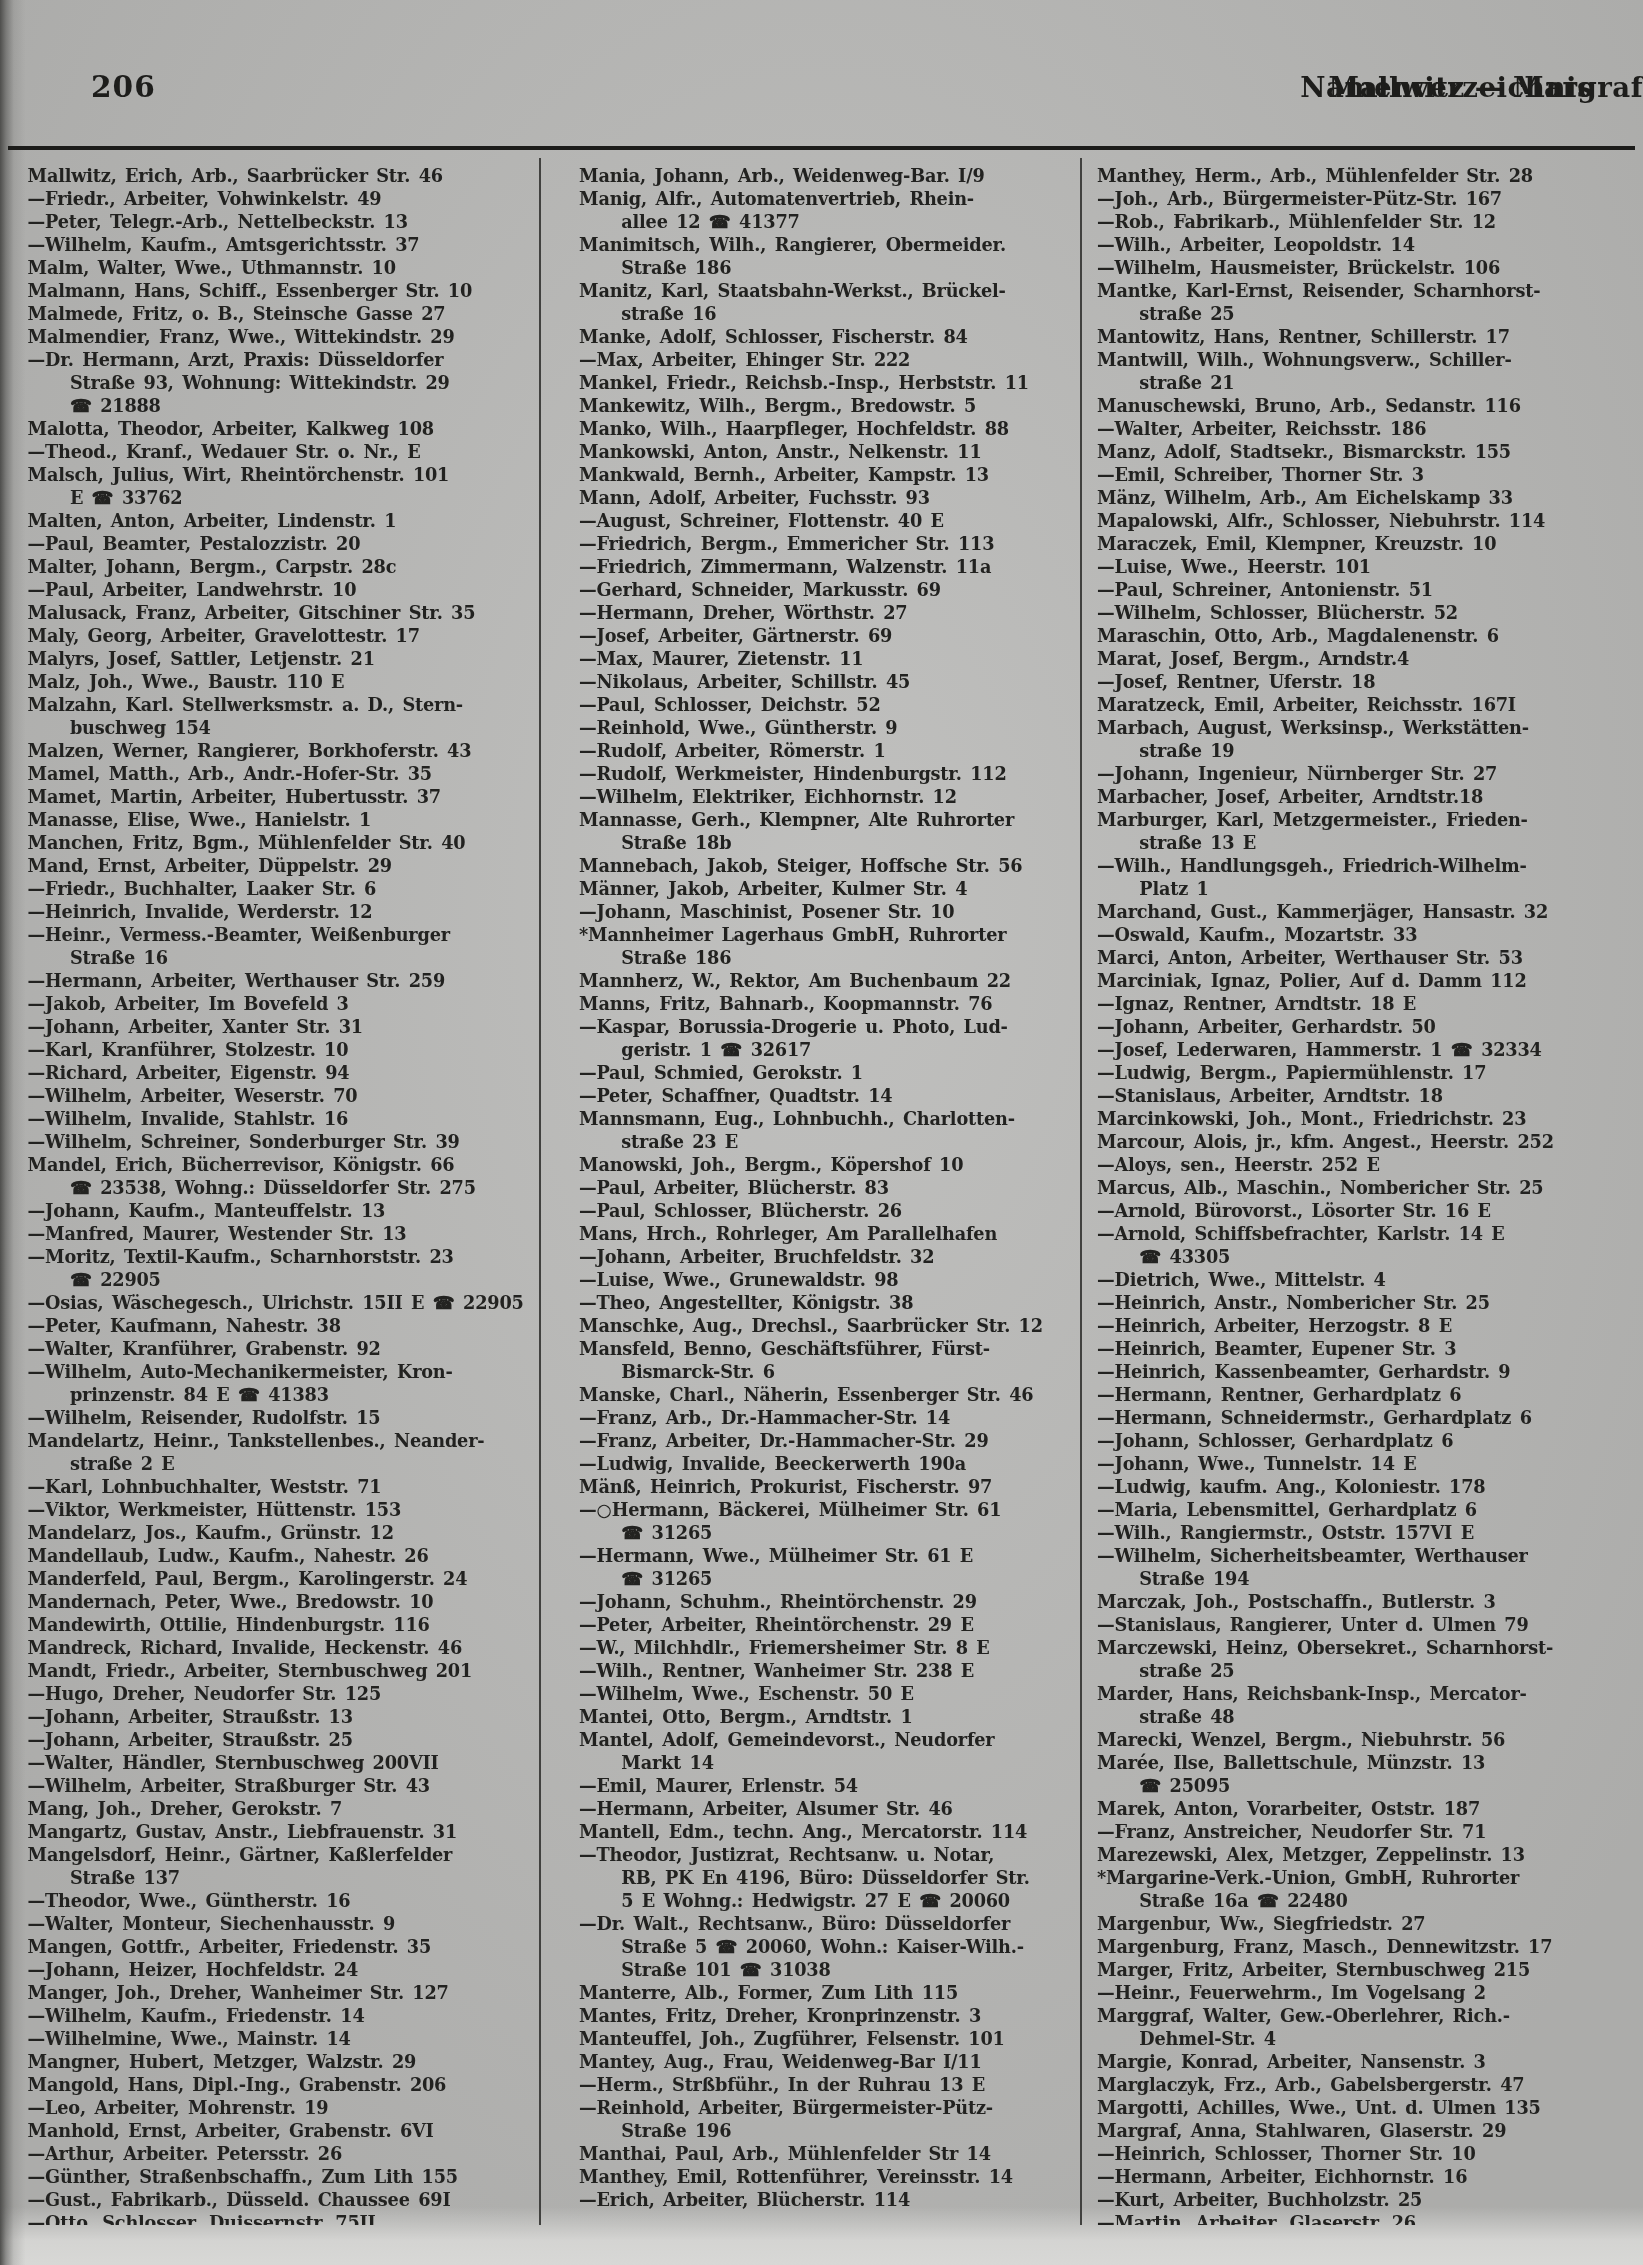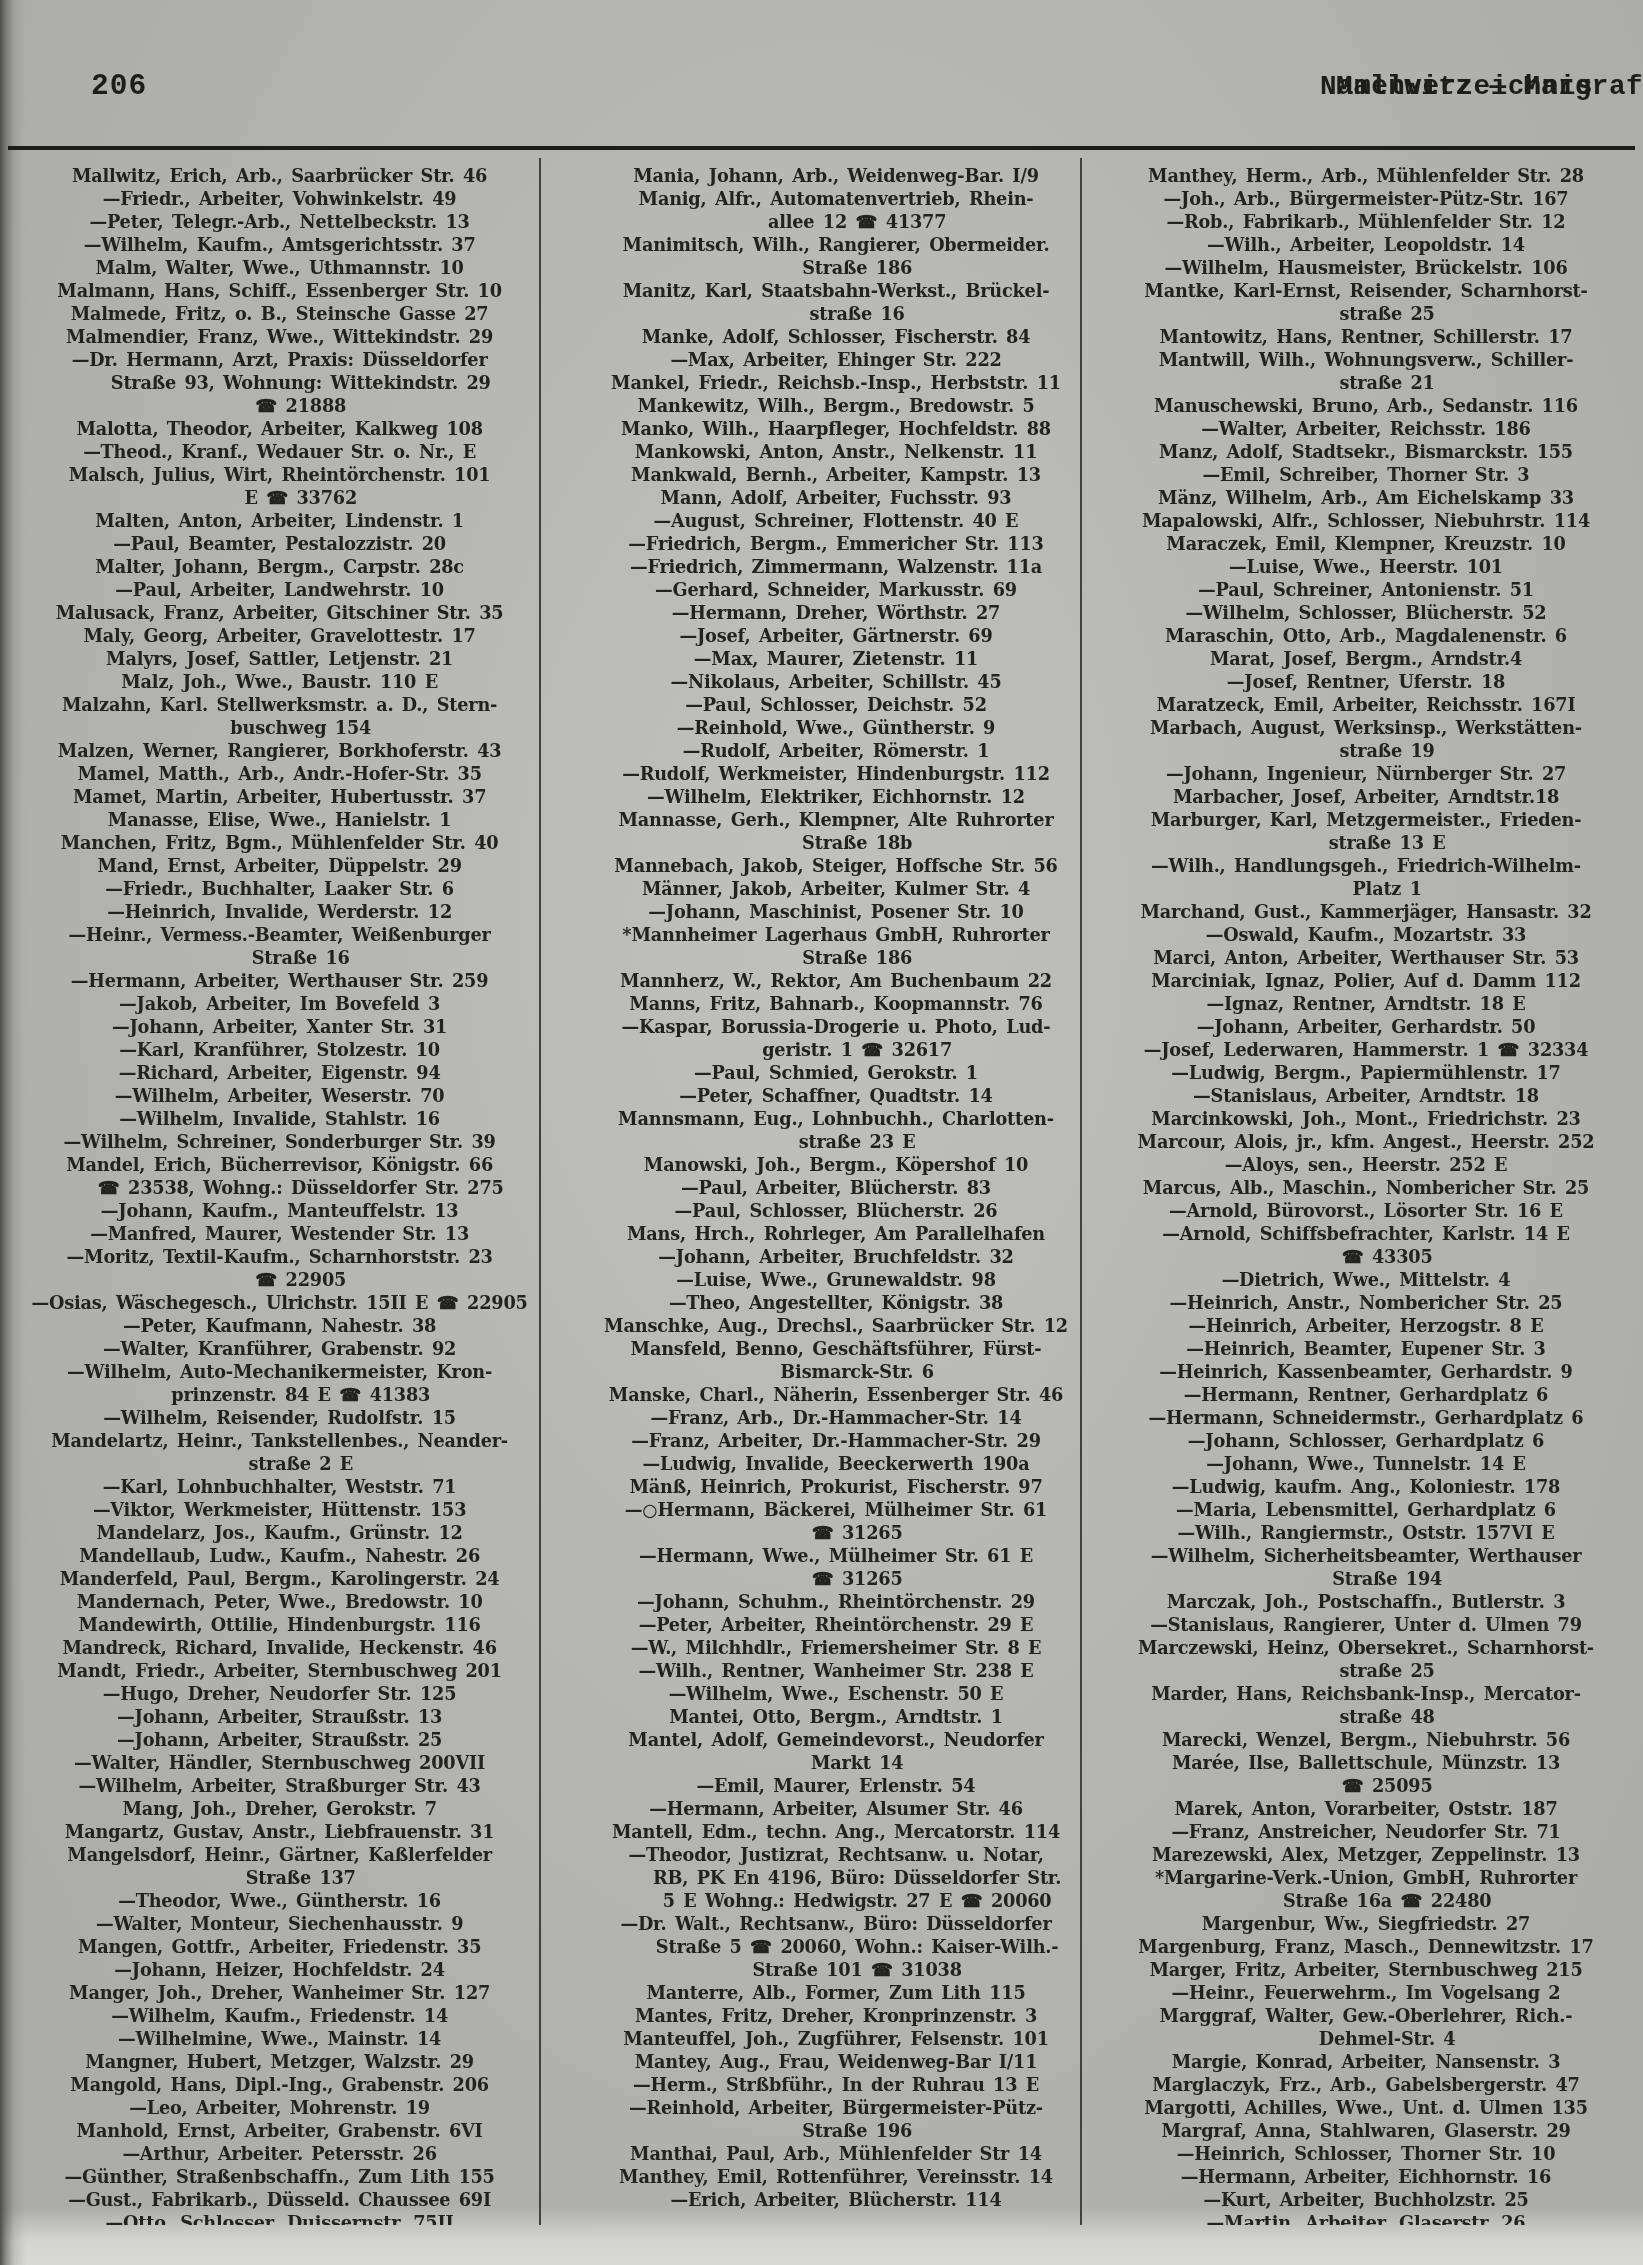--- a/index.html
+++ b/index.html
@@ -10,32 +10,32 @@
   }
   
   .paper-shade{
     position:absolute;inset:0;pointer-events:none;
     background:
       linear-gradient(90deg,#4e4e4c 0px,rgba(78,78,76,.55) 5.9px,rgba(120,120,118,.25) 13.8px,rgba(120,120,118,0) 25.6px),
       linear-gradient(0deg,#d8d8d6 0px,rgba(216,216,214,.9) 25.6px,rgba(216,216,214,0) 59px),
       radial-gradient(ellipse at 50% 40%,rgba(255,255,255,.10),rgba(0,0,0,.07) 85%);
   }
   .header{position:absolute;top:63px;left:0;width:100%;height:59px;
-    font-weight:bold;color:#1d1d1b;font-family:Liberation Mono, monospace;}
+    font-weight:bold;color:#1d1d1b;}
   .page-number{position:absolute;left:91px;top:5.9px;font-size:29.6px;letter-spacing:1px;}
   .page-title{position:absolute;left:0;width:100%;text-align:right;top:7.9px;font-size:27.6px;letter-spacing:0.5px;}
   .section-label{position:absolute;right:50px;top:7.9px;font-size:27.6px;letter-spacing:0.5px;}
   .header-rule{position:absolute;top:146px;left:7.9px;width:1627px;height:3.9px;background:#1c1c1a;}
   .divider{position:absolute;top:158px;height:2067px;width:2px;background:#41413f;}
   #divider-1{left:539px;}
   #divider-2{left:1080px;}
   .col{
     position:absolute;top:164px;height:2061px;overflow:hidden;
     font-size:17.7px;font-weight:bold;color:#222220;
-    letter-spacing:-0.2px;word-spacing:2.5px;text-align:center;
+    letter-spacing:-0.2px;word-spacing:2.5px;
   }
   #col-1{left:27.6px;width:504px;}
   #col-2{left:579px;width:514px;}
   #col-3{left:1097px;width:538px;}
   .col .line{white-space:pre;height:23px;line-height:23px;}
 </style>
 </head>
 <body>
 
 <div class="paper-shade"></div>

